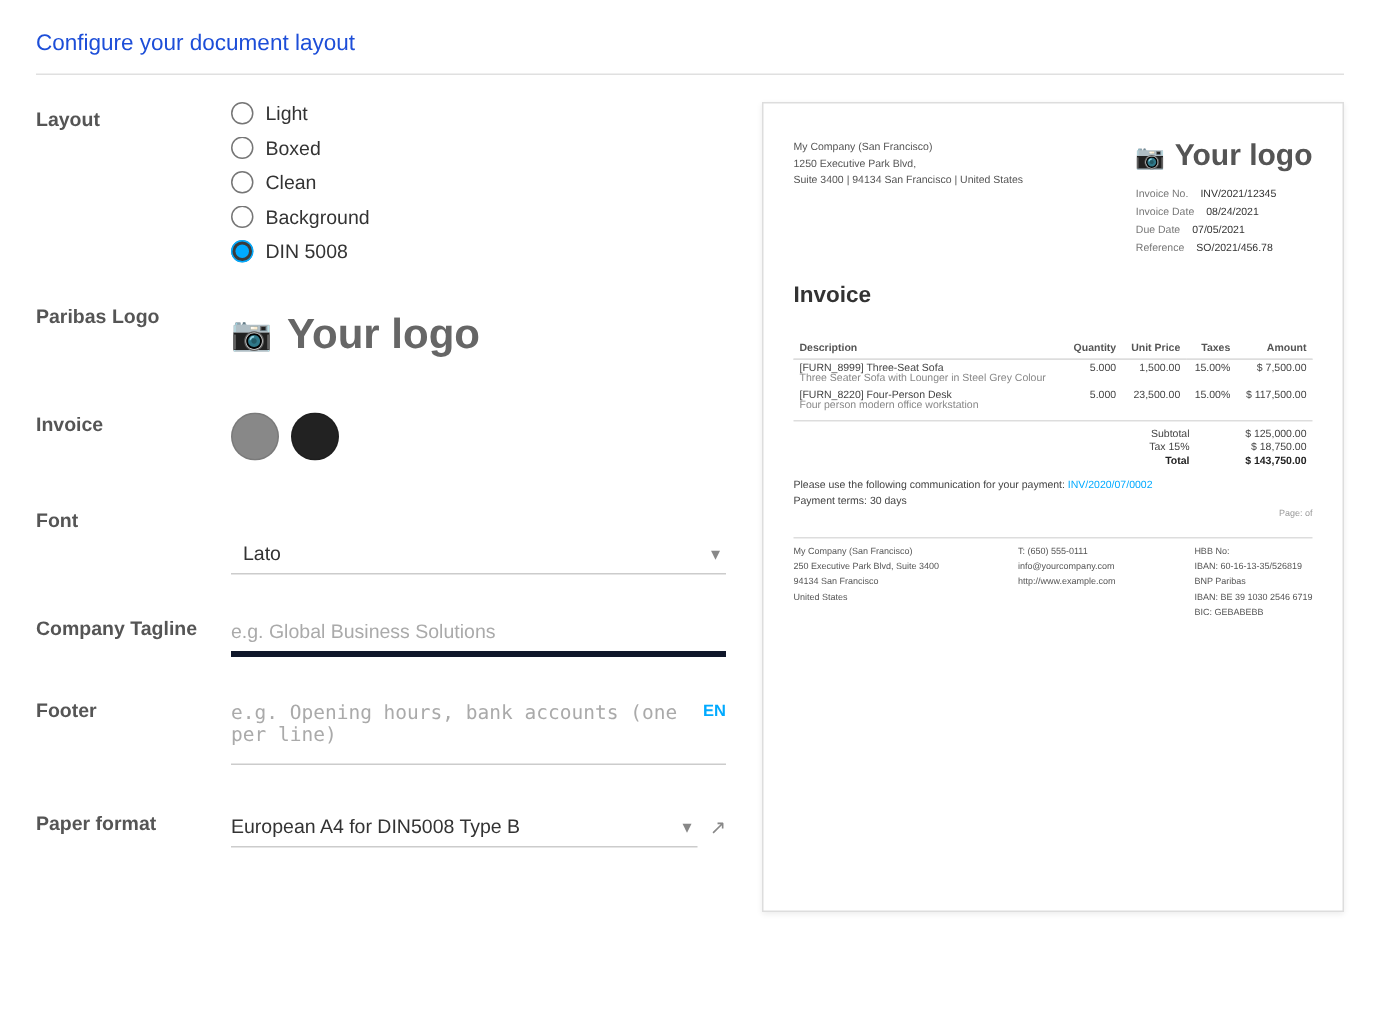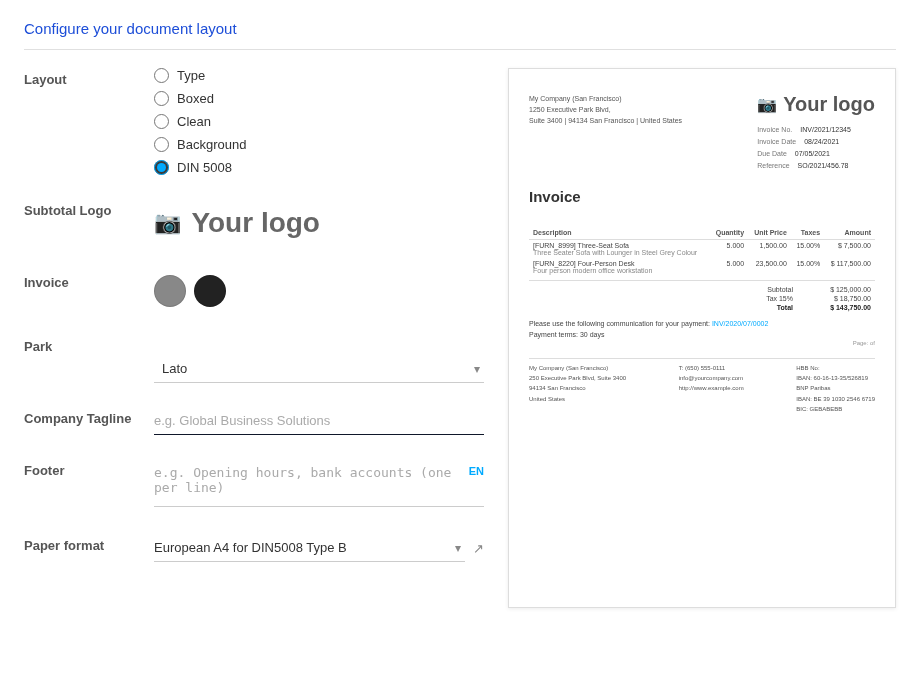--- a/index.html
+++ b/index.html
@@ -117,21 +117,21 @@
       transform: translateY(-50%);
       pointer-events: none;
       color: #888;
       font-size: 12px;
     }
     
     .text-input {
       width: 100%;
       padding: 6px 0;
       border: none;
-      border-bottom: 1px solid #0f172a;
+      border-bottom: 4px solid #0f172a;
       font-size: 13px;
       color: #aaa;
       background: transparent;
       outline: none;
     }
     .text-input::placeholder {
       color: #aaa;
     }
     
     .footer-wrapper {
@@ -329,21 +329,21 @@
 <div class="main-layout">
 
   <div class="left-panel">
 
     <div class="form-row">
       <div class="form-label">Layout</div>
       <div class="form-control">
         <div class="radio-group">
           <label class="radio-item">
             <input type="radio" name="layout" style="">
-            <span>Type</span>
+            <span>Light</span>
           </label>
           <label class="radio-item">
             <input type="radio" name="layout" style="">
             <span>Boxed</span>
           </label>
           <label class="radio-item">
             <input type="radio" name="layout" style="">
             <span>Clean</span>
           </label>
           <label class="radio-item">
@@ -352,41 +352,41 @@
           </label>
           <label class="radio-item">
             <input type="radio" name="layout" checked="" style="">
             <span>DIN 5008</span>
           </label>
         </div>
       </div>
     </div>
 
     <div class="form-row">
-      <div class="form-label">Subtotal Logo</div>
+      <div class="form-label">Paribas Logo</div>
       <div class="form-control">
         <div class="logo-area">
           <span class="logo-camera-icon">📷</span>
           <span>Your logo</span>
         </div>
       </div>
     </div>
 
     <div class="form-row">
       <div class="form-label">Invoice</div>
       <div class="form-control">
         <div class="colors-row">
           <div class="color-circle" style="background-color: #888888;"></div>
           <div class="color-circle" style="background-color: #222222;"></div>
         </div>
       </div>
     </div>
 
     <div class="form-row">
-      <div class="form-label">Park</div>
+      <div class="form-label">Font</div>
       <div class="form-control">
         <div class="select-wrapper">
           <select class="font-select">
             <option>Lato</option>
             <option>Roboto</option>
             <option>Open Sans</option>
             <option>Arial</option>
             <option>Times New Roman</option>
           </select>
         </div>

